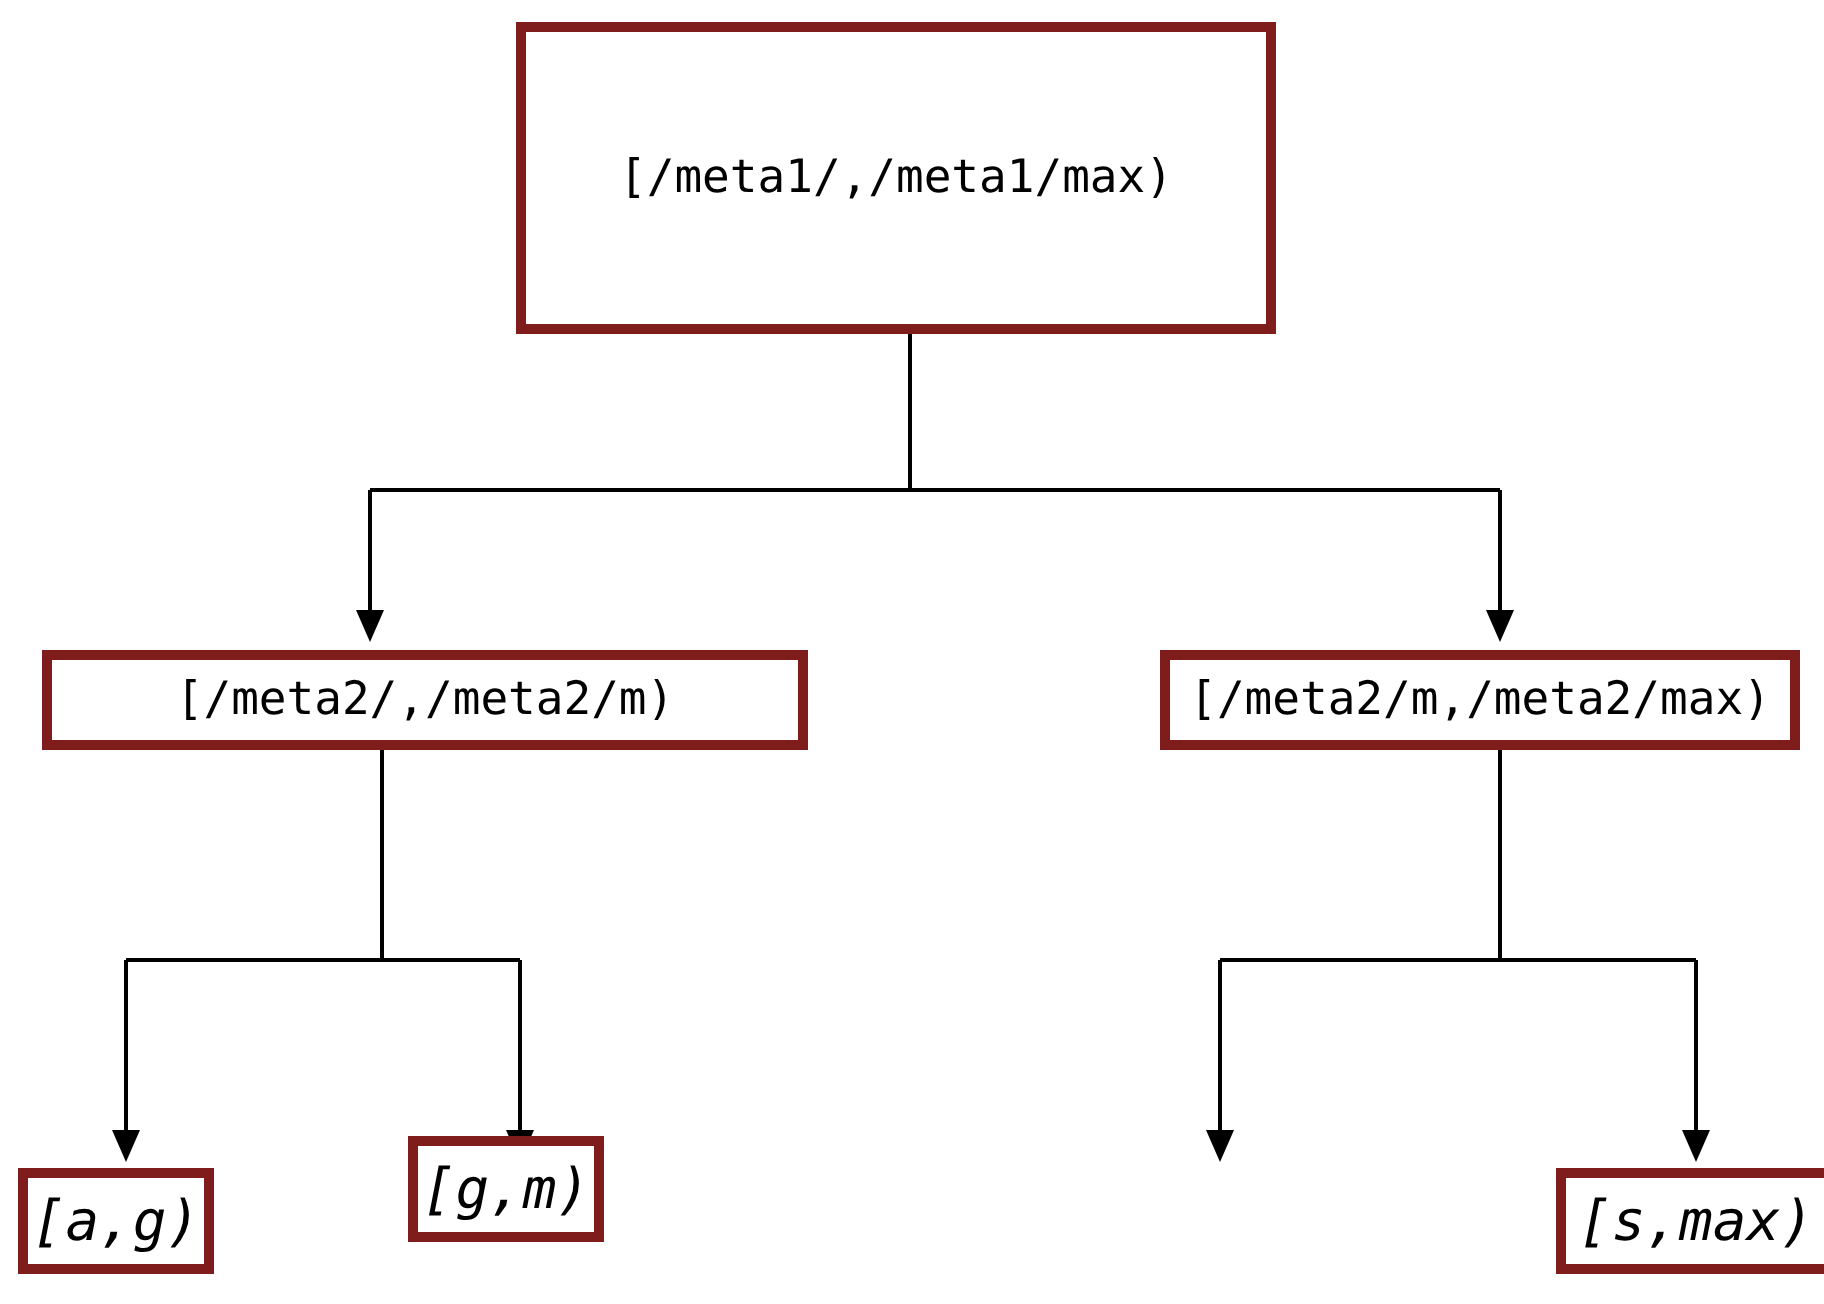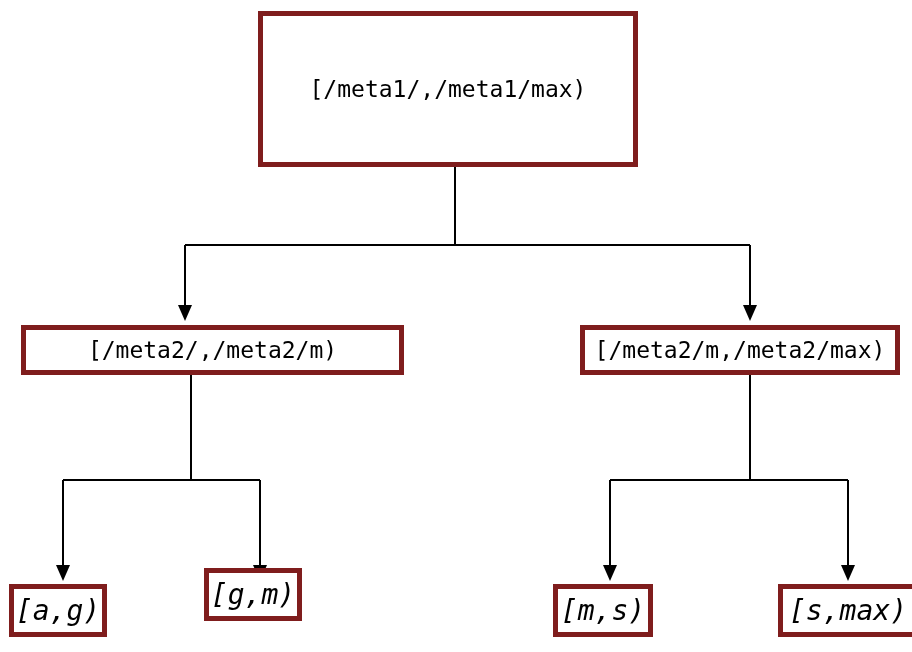--- a/index.html
+++ b/index.html
@@ -97,21 +97,18 @@
   </div>
 
   <div class="node-box" style="left:9px; top:584px; width:98px; height:53px;">
     <span class="node-label leaf-label">[a,g)</span>
   </div>
 
   <div class="node-box" style="left:204px; top:568px; width:98px; height:53px;">
     <span class="node-label leaf-label">[g,m)</span>
   </div>
 
-  <div class="node-box" style="left:553px; top:584px; width:100px; height:53px;">
-    <span class="node-label leaf-label">[m,s)</span>
-  </div>
 
   <div class="node-box" style="left:778px; top:584px; width:140px; height:53px;">
     <span class="node-label leaf-label">[s,max)</span>
   </div>
 
 </div>
 
 </body></html>

